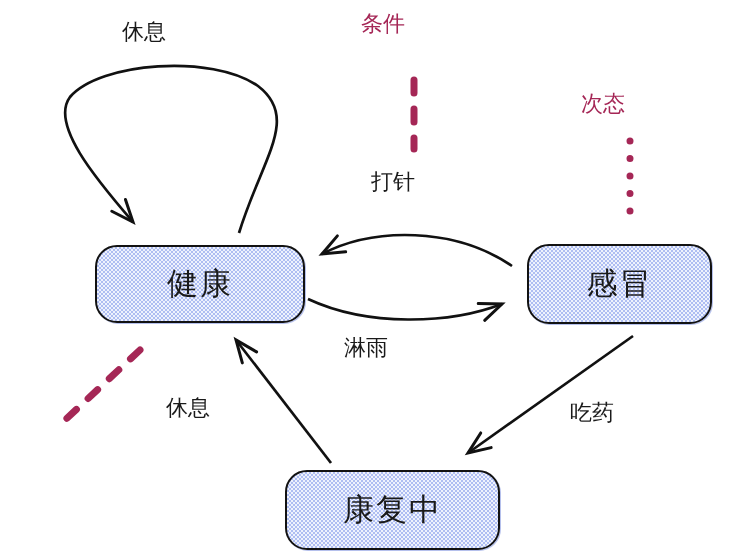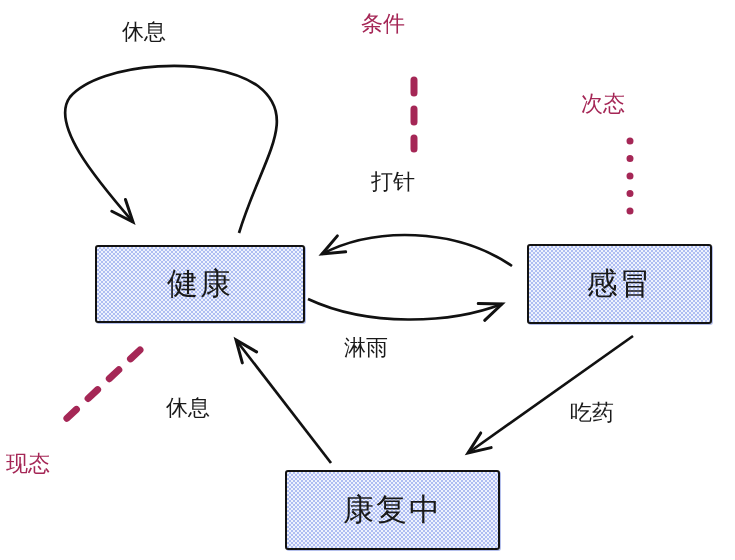--- a/index.html
+++ b/index.html
@@ -17,21 +17,21 @@
   }
   #arrow-layer {
     position: absolute;
     left: 0; top: 0;
     width: 735px; height: 560px;
   }
   .state {
     position: absolute;
     box-sizing: border-box;
     border: 2.4px solid #121212;
-    border-radius: 3px;
+    border-radius: 22px;
     background: repeating-conic-gradient(#aebdf2 0% 25%, #eef2fd 0% 50%);
     background-size: 4px 4px;
     display: flex;
     align-items: center;
     justify-content: center;
     box-shadow: 1px 1px 0 rgba(120,140,220,0.55);
   }
   .state-label {
     font-size: 31px;
     color: #1a1a1a;
@@ -108,15 +108,14 @@
   <div id="lbl-rain" class="lbl">淋雨</div>
 
   <div id="lbl-medicine" class="lbl">吃药</div>
 
   <div id="lbl-rest-bottom" class="lbl">休息</div>
 
   <div id="lbl-condition" class="lbl annot">条件</div>
 
   <div id="lbl-next-state" class="lbl annot">次态</div>
 
-  <div id="lbl-current" class="lbl annot">现态</div>
 
 </div>
 
 </body></html>

